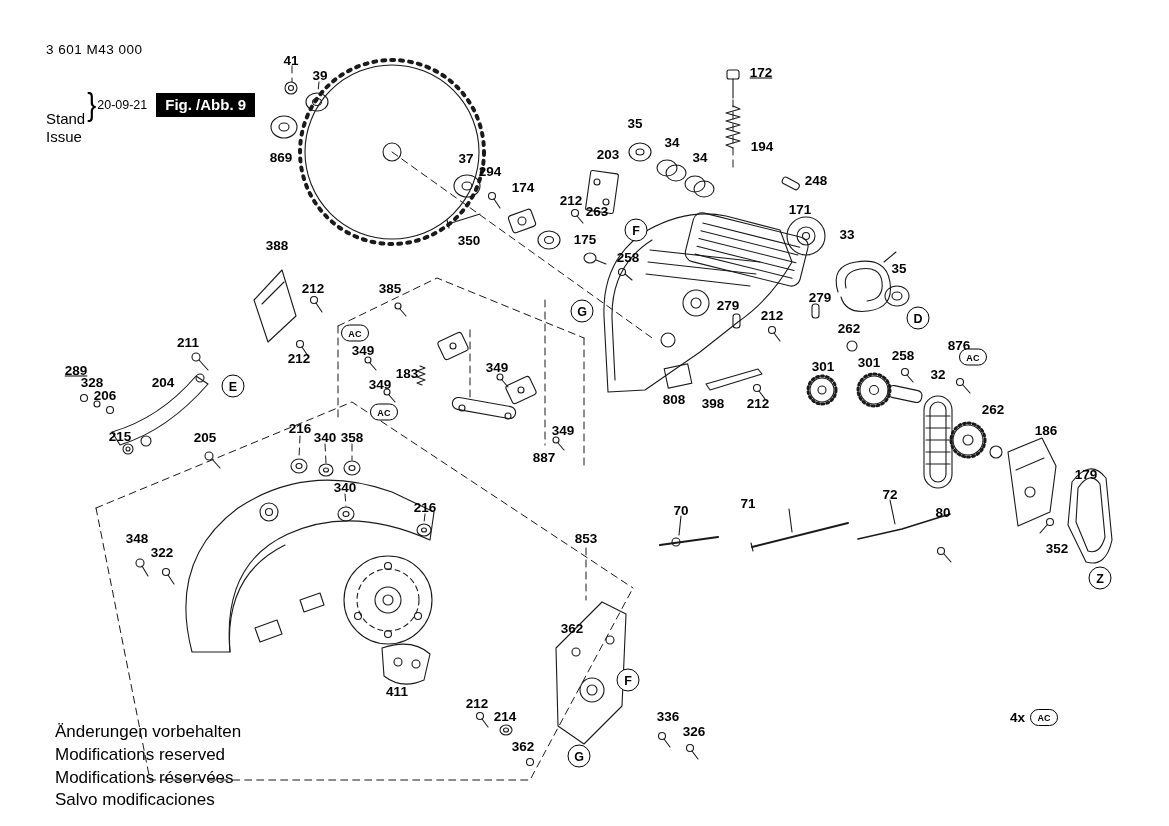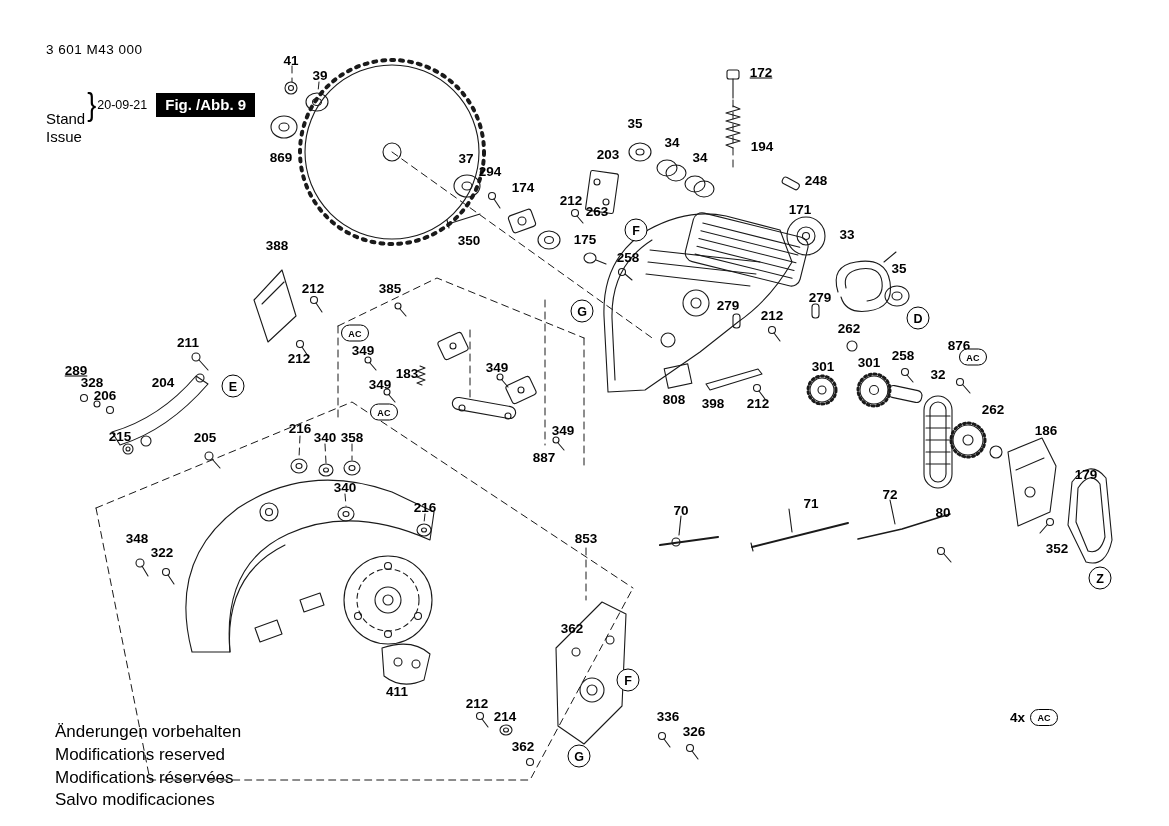--- a/index.html
+++ b/index.html
@@ -409,21 +409,21 @@
       <div class="callout" style="left: 823px; top: 366px;">301</div>
       <div class="callout" style="left: 869px; top: 362px;">301</div>
       <div class="callout" style="left: 903px; top: 355px;">258</div>
       <div class="callout" style="left: 938px; top: 374px;">32</div>
       <div class="callout" style="left: 959px; top: 345px;">876</div>
       <div class="callout" style="left: 993px; top: 409px;">262</div>
       <div class="callout" style="left: 1026px; top: 430px; margin-left: 20px;">186</div>
       <div class="callout" style="left: 1086px; top: 458px; margin-top: 16px;">179</div>
       <div class="callout" style="left: 1057px; top: 548px;">352</div>
       <div class="callout" style="left: 681px; top: 510px;">70</div>
-      <div class="callout" style="left: 811px; top: 503px;">71</div>
+      <div class="callout" style="left: 748px; top: 503px;">71</div>
       <div class="callout" style="left: 890px; top: 494px;">72</div>
       <div class="callout" style="left: 943px; top: 512px;">80</div>
       <div class="refmark circle" style="left: 233px; top: 386px;">E</div>
       <div class="refmark circle" style="left: 636px; top: 230px;">F</div>
       <div class="refmark circle" style="left: 582px; top: 311px;">G</div>
       <div class="refmark circle" style="left: 918px; top: 318px;">D</div>
       <div class="refmark circle" style="left: 1100px; top: 578px;">Z</div>
       <div class="refmark circle" style="left: 628px; top: 680px;">F</div>
       <div class="refmark circle" style="left: 579px; top: 756px;">G</div>
       <div class="refmark oval" style="left: 355px; top: 333px;">AC</div>

